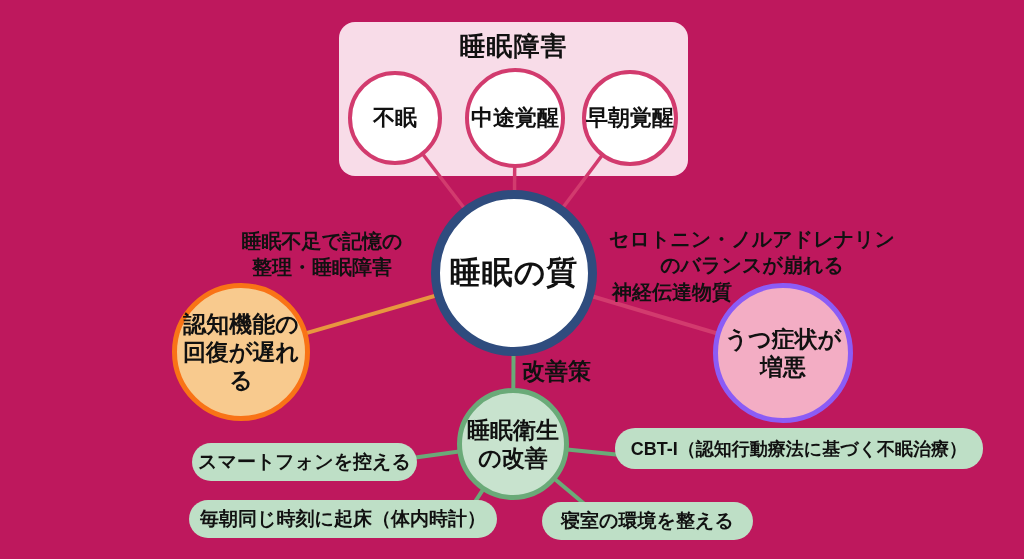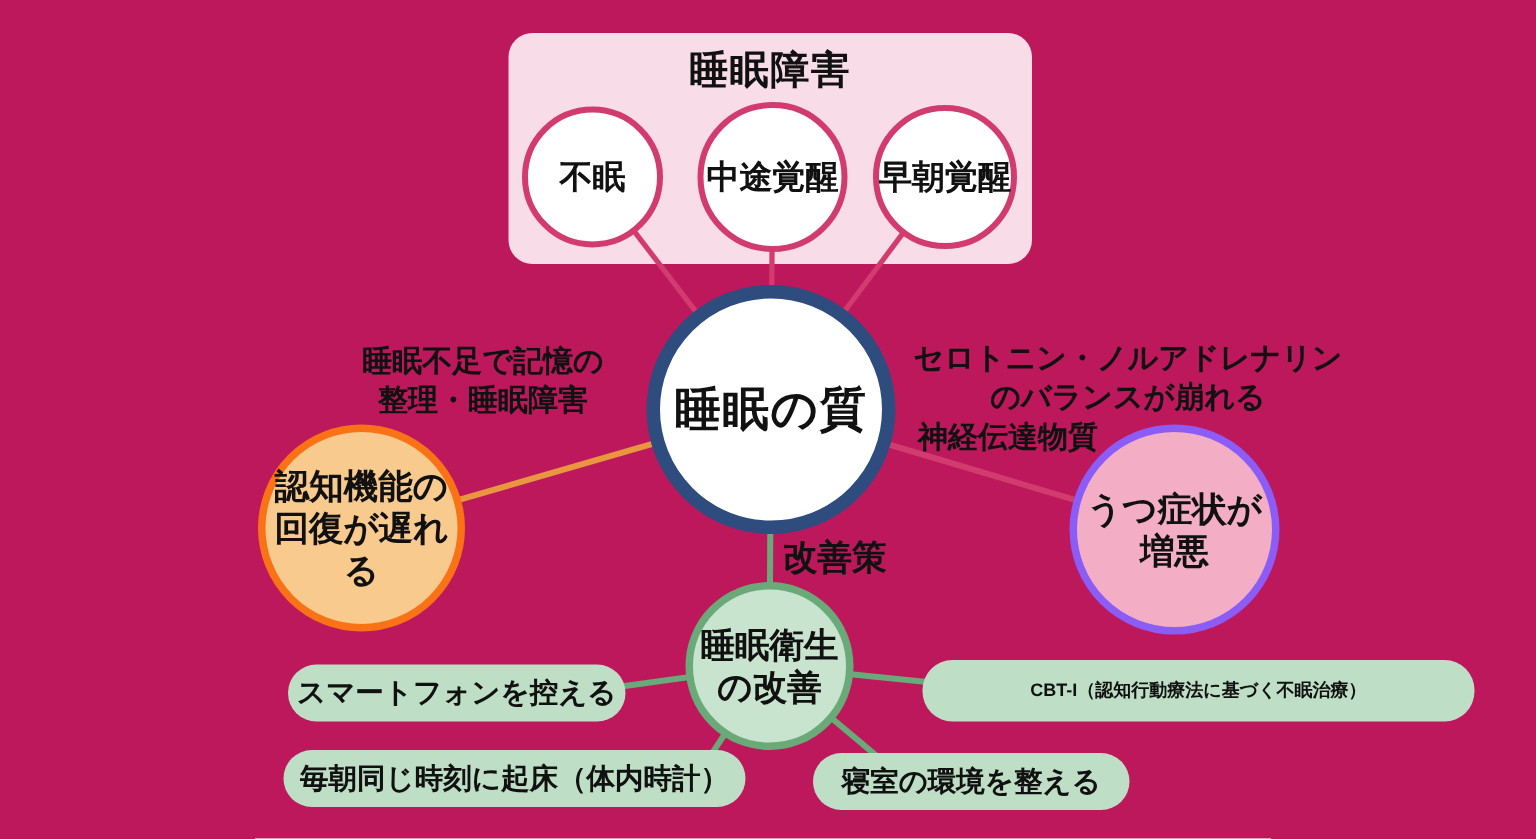--- a/index.html
+++ b/index.html
@@ -47,21 +47,21 @@
   .left-note  { left:232px; top:228px; width:180px; text-align:center; }
   .right-note { left:602px; top:226px; width:300px; text-align:center; }
   .right-note3 { left:612px; top:279px; width:220px; text-align:left; }
   .edge-label { position:absolute; left:522px; top:356px; z-index:3; font-size:23px; font-weight:800; }
   .pill {
     position:absolute; z-index:3; background:#bedfc6; border-radius:20px;
     display:flex; align-items:center; justify-content:center;
     font-weight:800; white-space:nowrap; font-size:19px;
   }
   .pill-1 { left:192px; top:443px; width:225px; height:38px; }
-  .pill-2 { left:615px; top:440px; width:368px; height:41px; font-size:12px; }
+  .pill-2 { left:615px; top:428px; width:368px; height:41px; font-size:18px; }
   .pill-3 { left:189px; top:500px; width:308px; height:38px; }
   .pill-4 { left:542px; top:502px; width:211px; height:38px; }
 </style>
 </head>
 <body>
 
 <div class="stage">
 
   <div class="pink-box">
     <div class="pink-box-title">睡眠障害</div>

